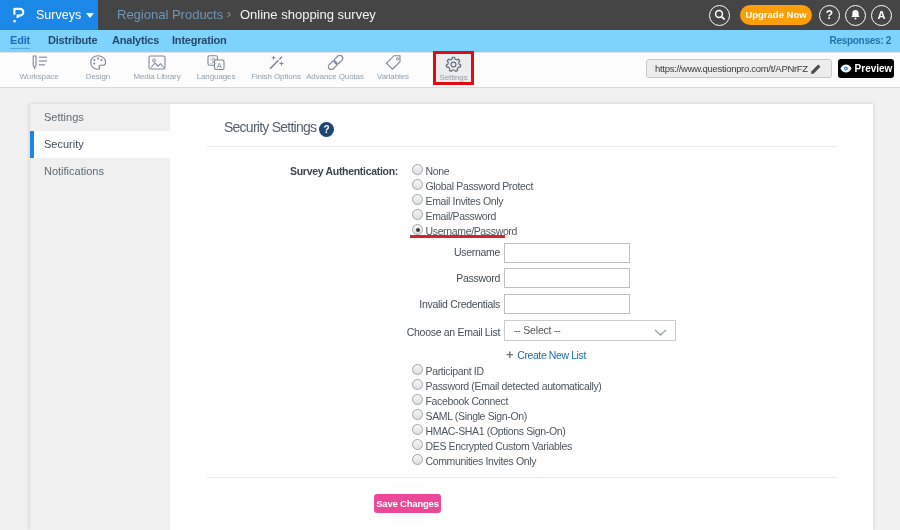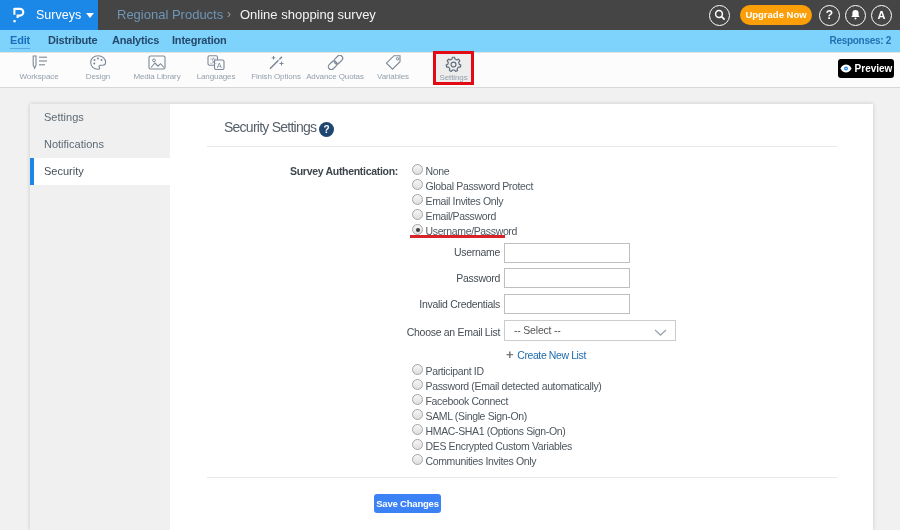--- a/index.html
+++ b/index.html
@@ -51,21 +51,21 @@
 .radio { position:absolute; width:11px; height:11px; border-radius:50%; border:1px solid #a5a5a5; background:linear-gradient(#f6f6f6,#dfdfdf); }
 .radio.sel::after { content:""; position:absolute; left:2.8px; top:2.8px; width:4.2px; height:4.2px; border-radius:50%; background:#3c3c3c; }
 .rlabel { position:absolute; font-size:10.5px; color:#4d565e; letter-spacing:-0.35px; white-space:nowrap; }
 #redline { position:absolute; left:240px; top:131px; width:95px; height:2.5px; background:#d8232a; }
 .flabel { position:absolute; width:160px; text-align:right; font-size:10.5px; color:#454d54; letter-spacing:-0.3px; }
 .finput { position:absolute; left:334px; width:126px; height:20px; background:#fff; border:1px solid #bfbfbf; }
 #select { position:absolute; left:334px; top:216px; width:172px; height:21px; background:#fff; border:1px solid #ccc; font-size:10.5px; color:#555; line-height:19px; padding-left:9px; letter-spacing:-0.2px; }
 #select svg { position:absolute; right:8px; top:8px; }
 #newlist { position:absolute; left:336px; top:243px; font-size:10.5px; color:#1e6cae; letter-spacing:-0.4px; }
 #newlist b { color:#777; font-size:13px; margin-right:4px; font-weight:bold; }
-#savebtn { position:absolute; left:204px; top:390px; width:67px; height:19px; background:#3b82f6; border-radius:3px; color:#fff; font-size:9.5px; font-weight:bold; text-align:center; line-height:19px; letter-spacing:-0.2px; }
+#savebtn { position:absolute; left:204px; top:390px; width:67px; height:19px; background:#ec4899; border-radius:3px; color:#fff; font-size:9.5px; font-weight:bold; text-align:center; line-height:19px; letter-spacing:-0.2px; }
 </style>
 </head>
 <body>
 
 <div id="topbar">
   <div id="logo">
     <svg width="13" height="17.5" viewBox="0 0 15 20">
       <g fill="none" stroke="#fff" stroke-width="2.4">
         <path d="M1.6 3.2 H8 A3.9 3.9 0 0 1 8 11 H5.3 V13.8"></path>
         <path d="M1.6 2.2 V10"></path>
@@ -171,32 +171,37 @@
   </div>
   <div id="t-settings">
     <svg width="17" height="17" viewBox="0 0 20 20">
       <g fill="none" stroke="#5f6c7b" stroke-width="1.4">
         <path d="M8.2 3.6 L8.8 1.5 L11.2 1.5 L11.8 3.6 L13.9 4.7 L15.9 3.7 L17.4 5.7 L16.1 7.4 L16.6 9.7 L18.6 10.7 L18.0 13.1 L15.8 13.1 L14.3 15.0 L14.8 17.1 L12.6 18.2 L11.2 16.5 L8.8 16.5 L7.4 18.2 L5.2 17.1 L5.7 15.0 L4.2 13.1 L2.0 13.1 L1.4 10.7 L3.4 9.7 L3.9 7.4 L2.6 5.7 L4.1 3.7 L6.1 4.7 Z" stroke-linejoin="round"></path>
         <rect x="7.1" y="7.1" width="5.8" height="5.8" rx="2.9"></rect>
       </g>
     </svg>
     <div class="tlabel">Settings</div>
   </div>
+  <div id="urlbox">https://www.questionpro.com/t/APNrFZ
+    <svg width="11" height="11" viewBox="0 0 11 11">
+      <path d="M1 10 l0.6-2.8 6.6-6.6 2.2 2.2 -6.6 6.6 z" fill="#4a4a4a"></path>
+    </svg>
+  </div>
   <div id="preview"><svg width="12" height="9" viewBox="0 0 12 9">
         <path d="M0.4 4.5 C2.1 1.3 4.3 0.5 6 0.5 S9.9 1.3 11.6 4.5 C9.9 7.7 7.7 8.5 6 8.5 S2.1 7.7 0.4 4.5 z" fill="#fff"></path>
         <circle cx="6" cy="4.5" r="1.9" fill="#1b87e6"></circle>
         <circle cx="6" cy="4.5" r="0.7" fill="#fff"></circle>
       </svg>Preview</div>
 </div>
 
 <div id="panel">
   <div id="sidebar">
     <div class="sitem">Settings</div>
+    <div class="sitem active">Security</div>
     <div class="sitem">Notifications</div>
-    <div class="sitem active">Security</div>
   </div>
   <div id="content">
     <div id="heading">Security Settings</div>
     <div id="qbadge">?</div>
     <div class="hline" style="top:42px;"></div>
 
     <div id="authlabel">Survey Authentication:</div>
 
     <div class="radio" style="left:242px; top:60px;"></div>
       <div class="rlabel" style="left:255.5px; top:61px;">None</div>

